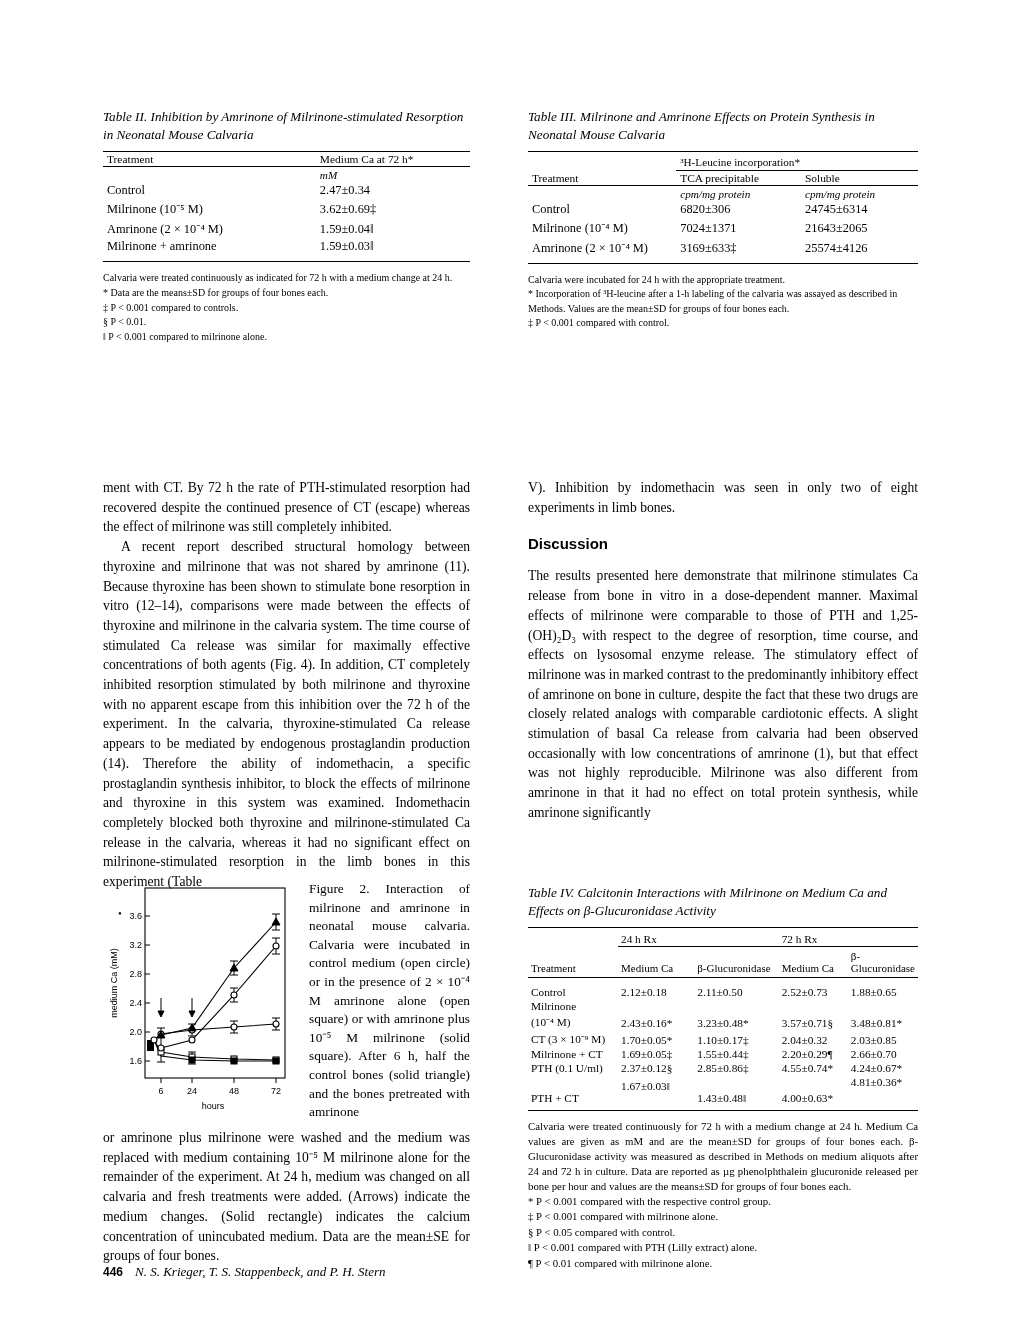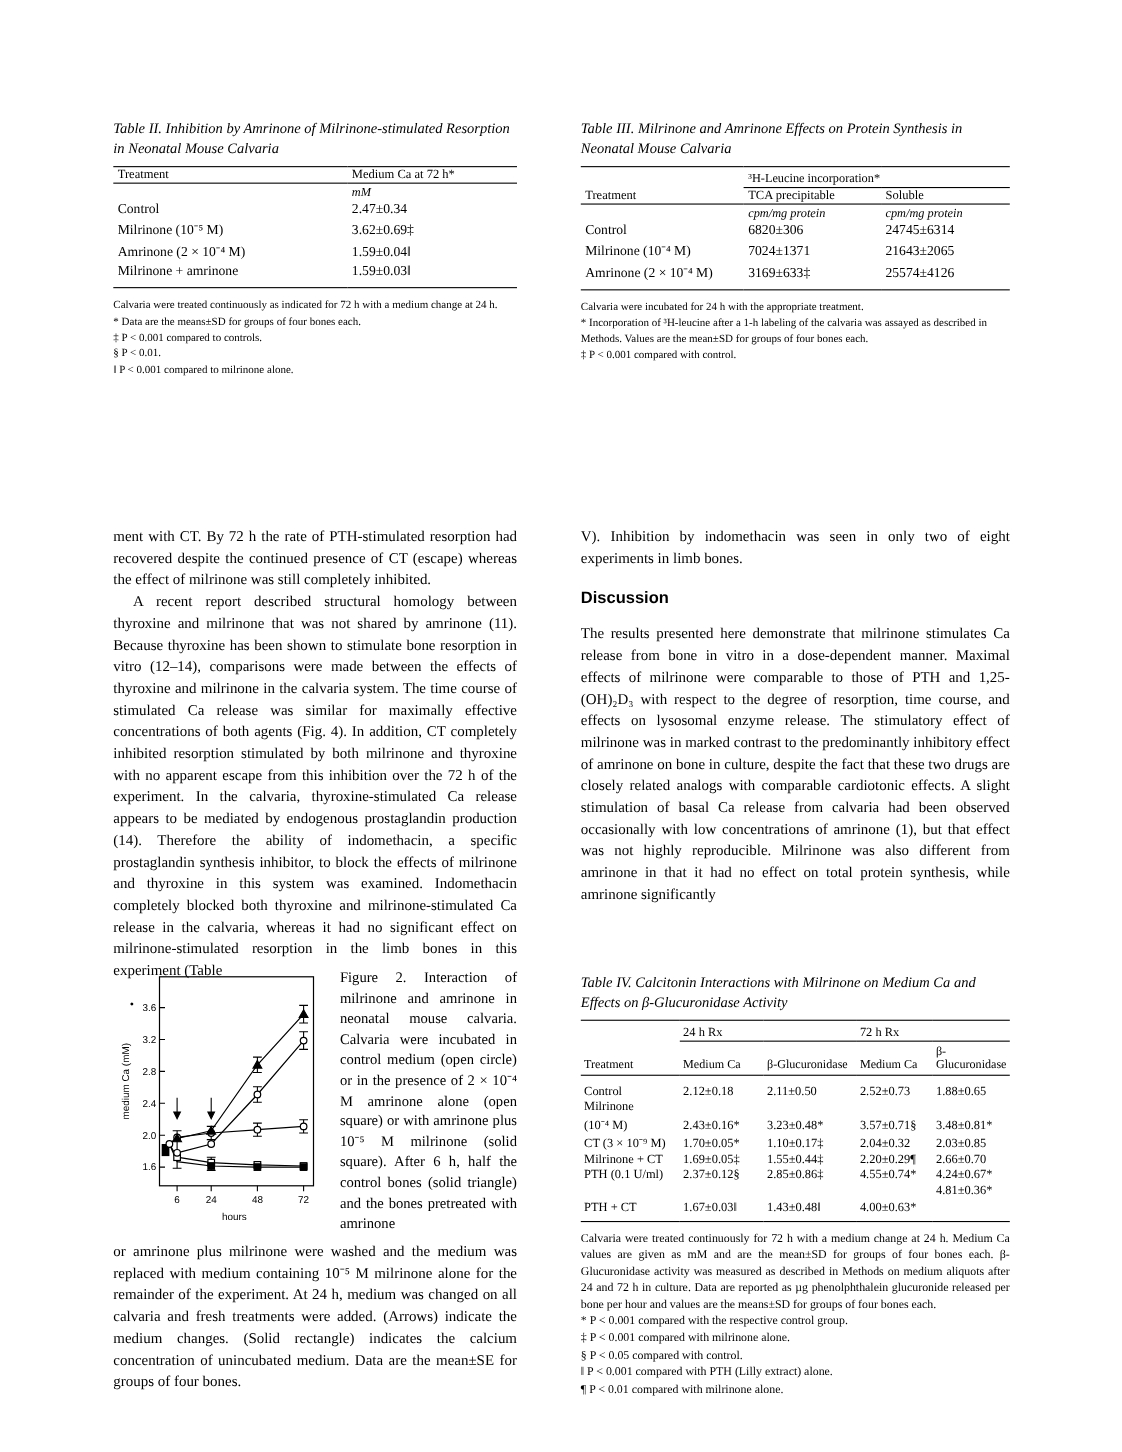--- a/index.html
+++ b/index.html
@@ -435,31 +435,34 @@
       </tr>
       <tr>
         <td>PTH (0.1 U/ml)</td>
         <td>2.37±0.12§</td>
         <td>2.85±0.86‡</td>
         <td>4.55±0.74*</td>
         <td>4.24±0.67*</td>
       </tr>
       <tr class="rule-bot">
         <td style="padding-bottom:6px">PTH + CT</td>
-        <td style="padding-bottom:6px">1.67±0.03‖</td>
+        <td style="padding-bottom:18px">1.67±0.03‖</td>
         <td style="padding-bottom:6px">1.43±0.48‖</td>
         <td style="padding-bottom:6px">4.00±0.63*</td>
         <td style="padding-bottom:22px">4.81±0.36*</td>
       </tr>
     </tbody>
       </table>
     <div class="foot4">
       <div>Calvaria were treated continuously for 72 h with a medium change at 24 h. Medium Ca values are given as mM and are the mean±SD for groups of four bones each. β-Glucuronidase activity was measured as described in Methods on medium aliquots after 24 and 72 h in culture. Data are reported as µg phenolphthalein glucuronide released per bone per hour and values are the means±SD for groups of four bones each.</div>
       <div>* P &lt; 0.001 compared with the respective control group.</div>
       <div>‡ P &lt; 0.001 compared with milrinone alone.</div>
       <div>§ P &lt; 0.05 compared with control.</div>
       <div>‖ P &lt; 0.001 compared with PTH (Lilly extract) alone.</div>
       <div>¶ P &lt; 0.01 compared with milrinone alone.</div>
     </div>
   </div>
 
+  <div class="footer">
+    <span class="pg">446</span><span class="auth">N. S. Krieger, T. S. Stappenbeck, and P. H. Stern</span>
+  </div>
 
 </div>
 
 </body></html>

